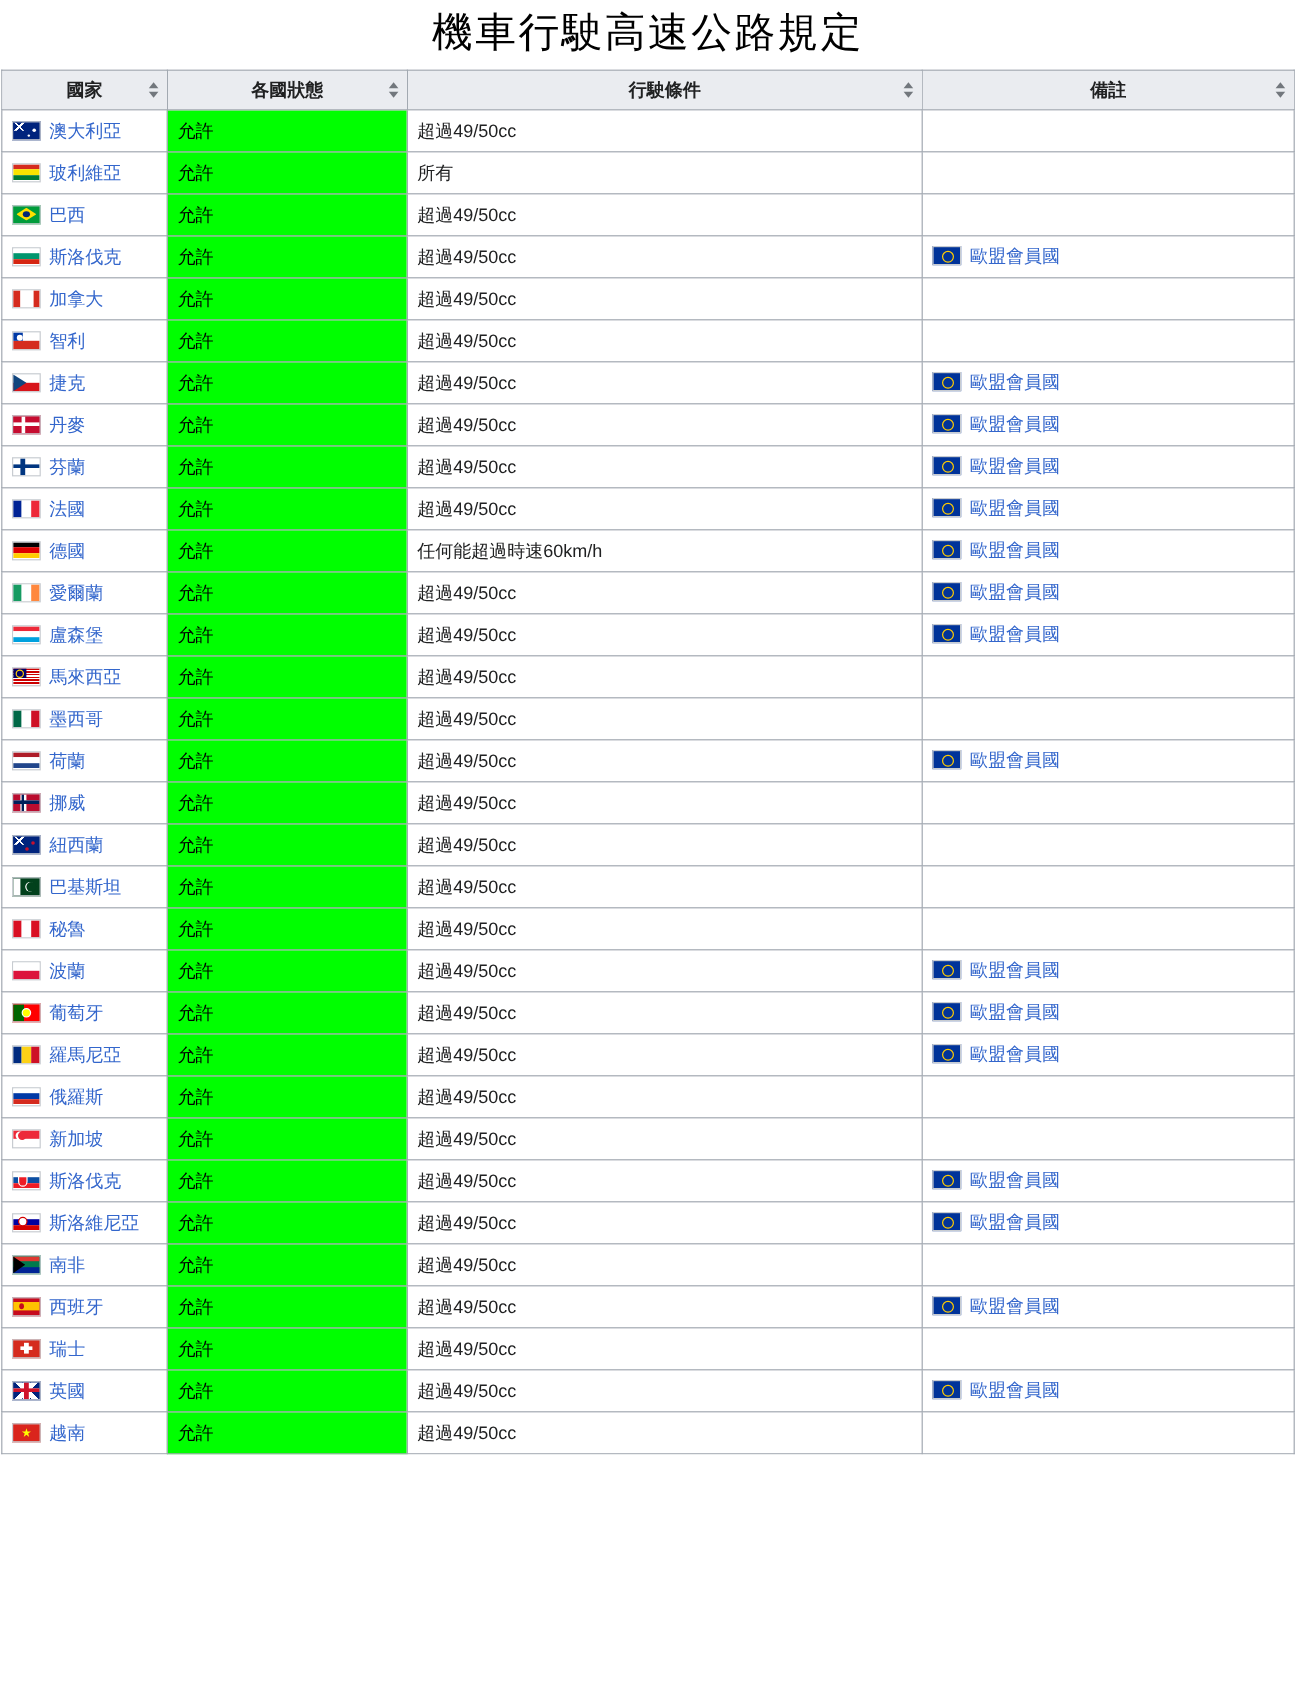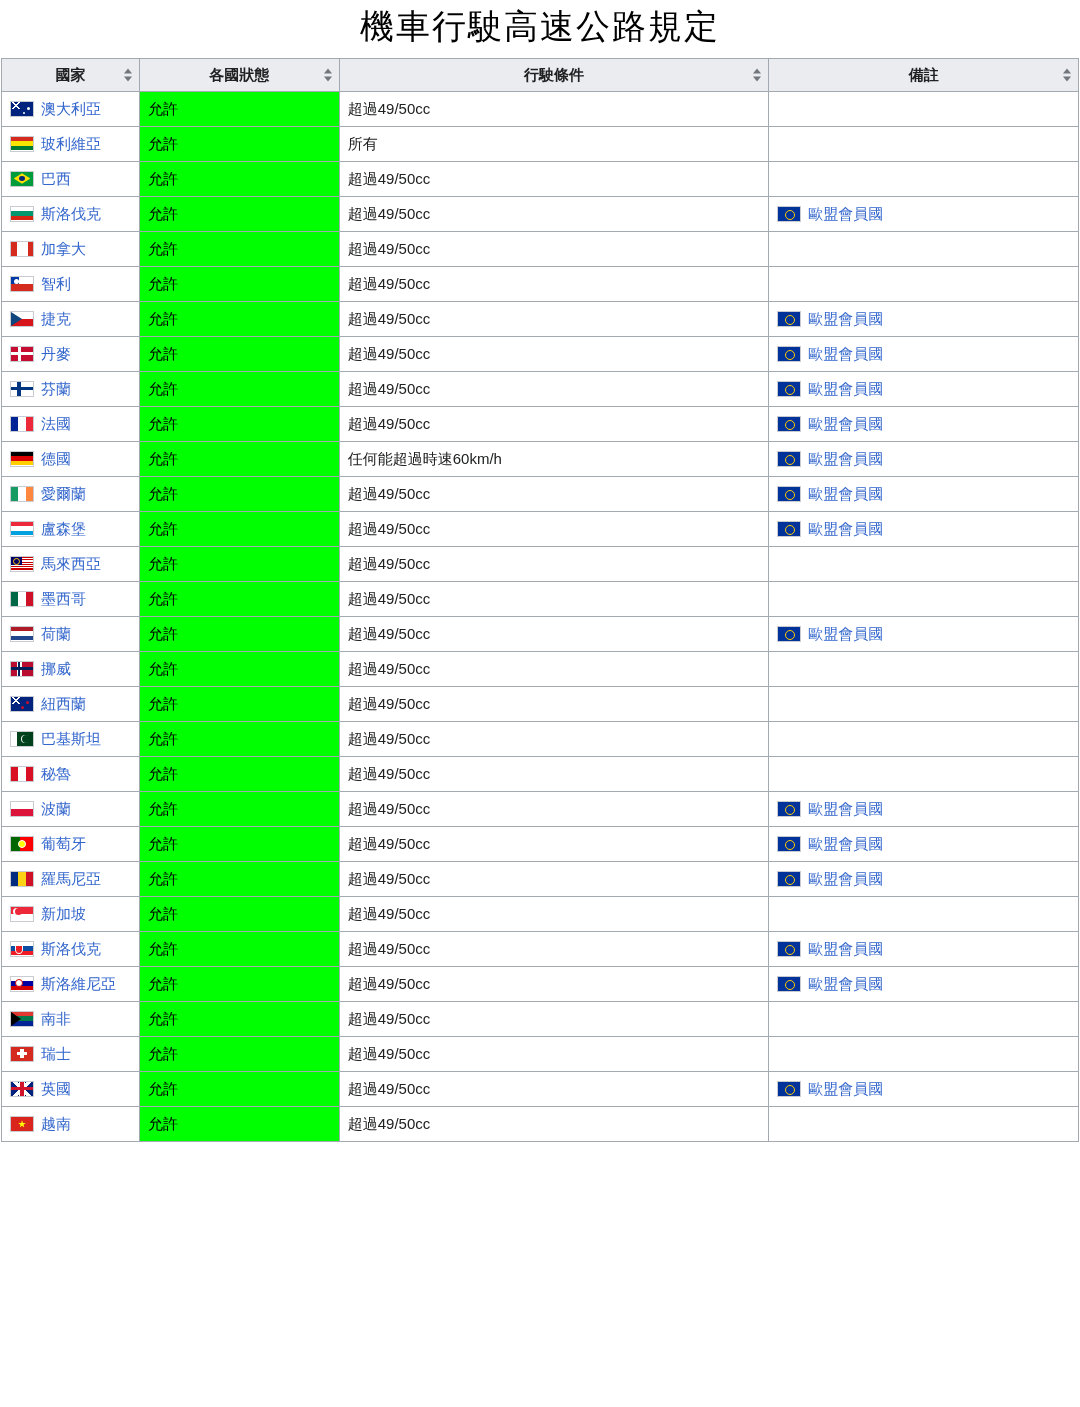--- a/index.html
+++ b/index.html
@@ -329,20 +329,26 @@
           <td class="cond"><span>超過49/50cc</span></td>
           <td class="note"><span class="note-wrap"><span class="eu-flag"></span><span class="eu-link">歐盟會員國</span></span></td>
         </tr>
         <tr>
           <td class="country"><span><span class="flag f-stripes-v"><i style="left:0%;width:33.333333333333336%;background:#002b7f"></i><i style="left:33.333333333333336%;width:33.333333333333336%;background:#fcd116"></i><i style="left:66.66666666666667%;width:33.333333333333336%;background:#ce1126"></i></span></span><span class="country-name">羅馬尼亞</span></td>
           <td class="status"><span>允許</span></td>
           <td class="cond"><span>超過49/50cc</span></td>
           <td class="note"><span class="note-wrap"><span class="eu-flag"></span><span class="eu-link">歐盟會員國</span></span></td>
         </tr>
         <tr>
+          <td class="country"><span><span class="flag f-stripes-h"><i style="top:0%;height:33.333333333333336%;background:#fff"></i><i style="top:33.333333333333336%;height:33.333333333333336%;background:#0039a6"></i><i style="top:66.66666666666667%;height:33.333333333333336%;background:#d52b1e"></i></span></span><span class="country-name">俄羅斯</span></td>
+          <td class="status"><span>允許</span></td>
+          <td class="cond"><span>超過49/50cc</span></td>
+          <td class="note"><span class="note-wrap"></span></td>
+        </tr>
+        <tr>
           <td class="country"><span><span class="flag" style="background:#fff"><span style="position:absolute;left:0;top:0;width:100%;height:50%;background:#ed2939"></span><span class="dot" style="left:8%;top:10%;width:7px;height:7px;background:#fff"></span><span class="dot" style="left:16%;top:10%;width:7px;height:7px;background:#ed2939"></span></span></span><span class="country-name">新加坡</span></td>
           <td class="status"><span>允許</span></td>
           <td class="cond"><span>超過49/50cc</span></td>
           <td class="note"><span class="note-wrap"></span></td>
         </tr>
         <tr>
           <td class="country"><span><span class="flag" style="background:#fff"><span style="position:absolute;left:0;top:33%;width:100%;height:34%;background:#0b4ea2"></span><span style="position:absolute;left:0;top:67%;width:100%;height:33%;background:#ee1c25"></span><span class="dot" style="left:18%;top:22%;width:8px;height:9px;background:#ee1c25;border-radius:0 0 50% 50%;border:1px solid #fff;box-sizing:border-box"></span></span></span><span class="country-name">斯洛伐克</span></td>
           <td class="status"><span>允許</span></td>
           <td class="cond"><span>超過49/50cc</span></td>
           <td class="note"><span class="note-wrap"><span class="eu-flag"></span><span class="eu-link">歐盟會員國</span></span></td>
@@ -351,20 +357,26 @@
           <td class="country"><span><span class="flag" style="background:#fff"><span style="position:absolute;left:0;top:33%;width:100%;height:34%;background:#0000a0"></span><span style="position:absolute;left:0;top:67%;width:100%;height:33%;background:#d50000"></span><span class="dot" style="left:16%;top:16%;width:8px;height:8px;border:1px solid #d50000;background:#fff;box-sizing:border-box"></span></span></span><span class="country-name">斯洛維尼亞</span></td>
           <td class="status"><span>允許</span></td>
           <td class="cond"><span>超過49/50cc</span></td>
           <td class="note"><span class="note-wrap"><span class="eu-flag"></span><span class="eu-link">歐盟會員國</span></span></td>
         </tr>
         <tr>
           <td class="country"><span><span class="flag" style="background:#007a4d"><span style="position:absolute;left:0;top:0;width:100%;height:33%;background:#de3831"></span><span style="position:absolute;left:0;bottom:0;width:100%;height:33%;background:#002395"></span><span style="position:absolute;left:0;top:0;width:0;height:0;border-top:7px solid transparent;border-bottom:7px solid transparent;border-left:10px solid #000"></span></span></span><span class="country-name">南非</span></td>
           <td class="status"><span>允許</span></td>
           <td class="cond"><span>超過49/50cc</span></td>
           <td class="note"><span class="note-wrap"></span></td>
+        </tr>
+        <tr>
+          <td class="country"><span><span class="flag" style="background:#c60b1e"><span style="position:absolute;left:0;top:25%;width:100%;height:50%;background:#ffc400"></span><span class="dot" style="left:22%;top:35%;width:4px;height:5px;background:#c60b1e"></span></span></span><span class="country-name">西班牙</span></td>
+          <td class="status"><span>允許</span></td>
+          <td class="cond"><span>超過49/50cc</span></td>
+          <td class="note"><span class="note-wrap"><span class="eu-flag"></span><span class="eu-link">歐盟會員國</span></span></td>
         </tr>
         <tr>
           <td class="country"><span><span class="flag" style="background:#d52b1e"><span style="position:absolute;left:42%;top:18%;width:16%;height:64%;background:#fff"></span><span style="position:absolute;left:26%;top:40%;width:48%;height:20%;background:#fff"></span></span></span><span class="country-name">瑞士</span></td>
           <td class="status"><span>允許</span></td>
           <td class="cond"><span>超過49/50cc</span></td>
           <td class="note"><span class="note-wrap"></span></td>
         </tr>
         <tr>
           <td class="country"><span><span class="flag" style="background:#00247d"><span style="position:absolute;left:0;top:0;width:100%;height:100%;background:linear-gradient(45deg,transparent 42%,#fff 42%,#fff 58%,transparent 58%),linear-gradient(-45deg,transparent 42%,#fff 42%,#fff 58%,transparent 58%)"></span><span style="position:absolute;left:0;top:36%;width:100%;height:28%;background:#fff"></span><span style="position:absolute;left:36%;top:0;width:28%;height:100%;background:#fff"></span><span style="position:absolute;left:0;top:42%;width:100%;height:16%;background:#cf142b"></span><span style="position:absolute;left:41%;top:0;width:18%;height:100%;background:#cf142b"></span></span></span><span class="country-name">英國</span></td>
           <td class="status"><span>允許</span></td>

